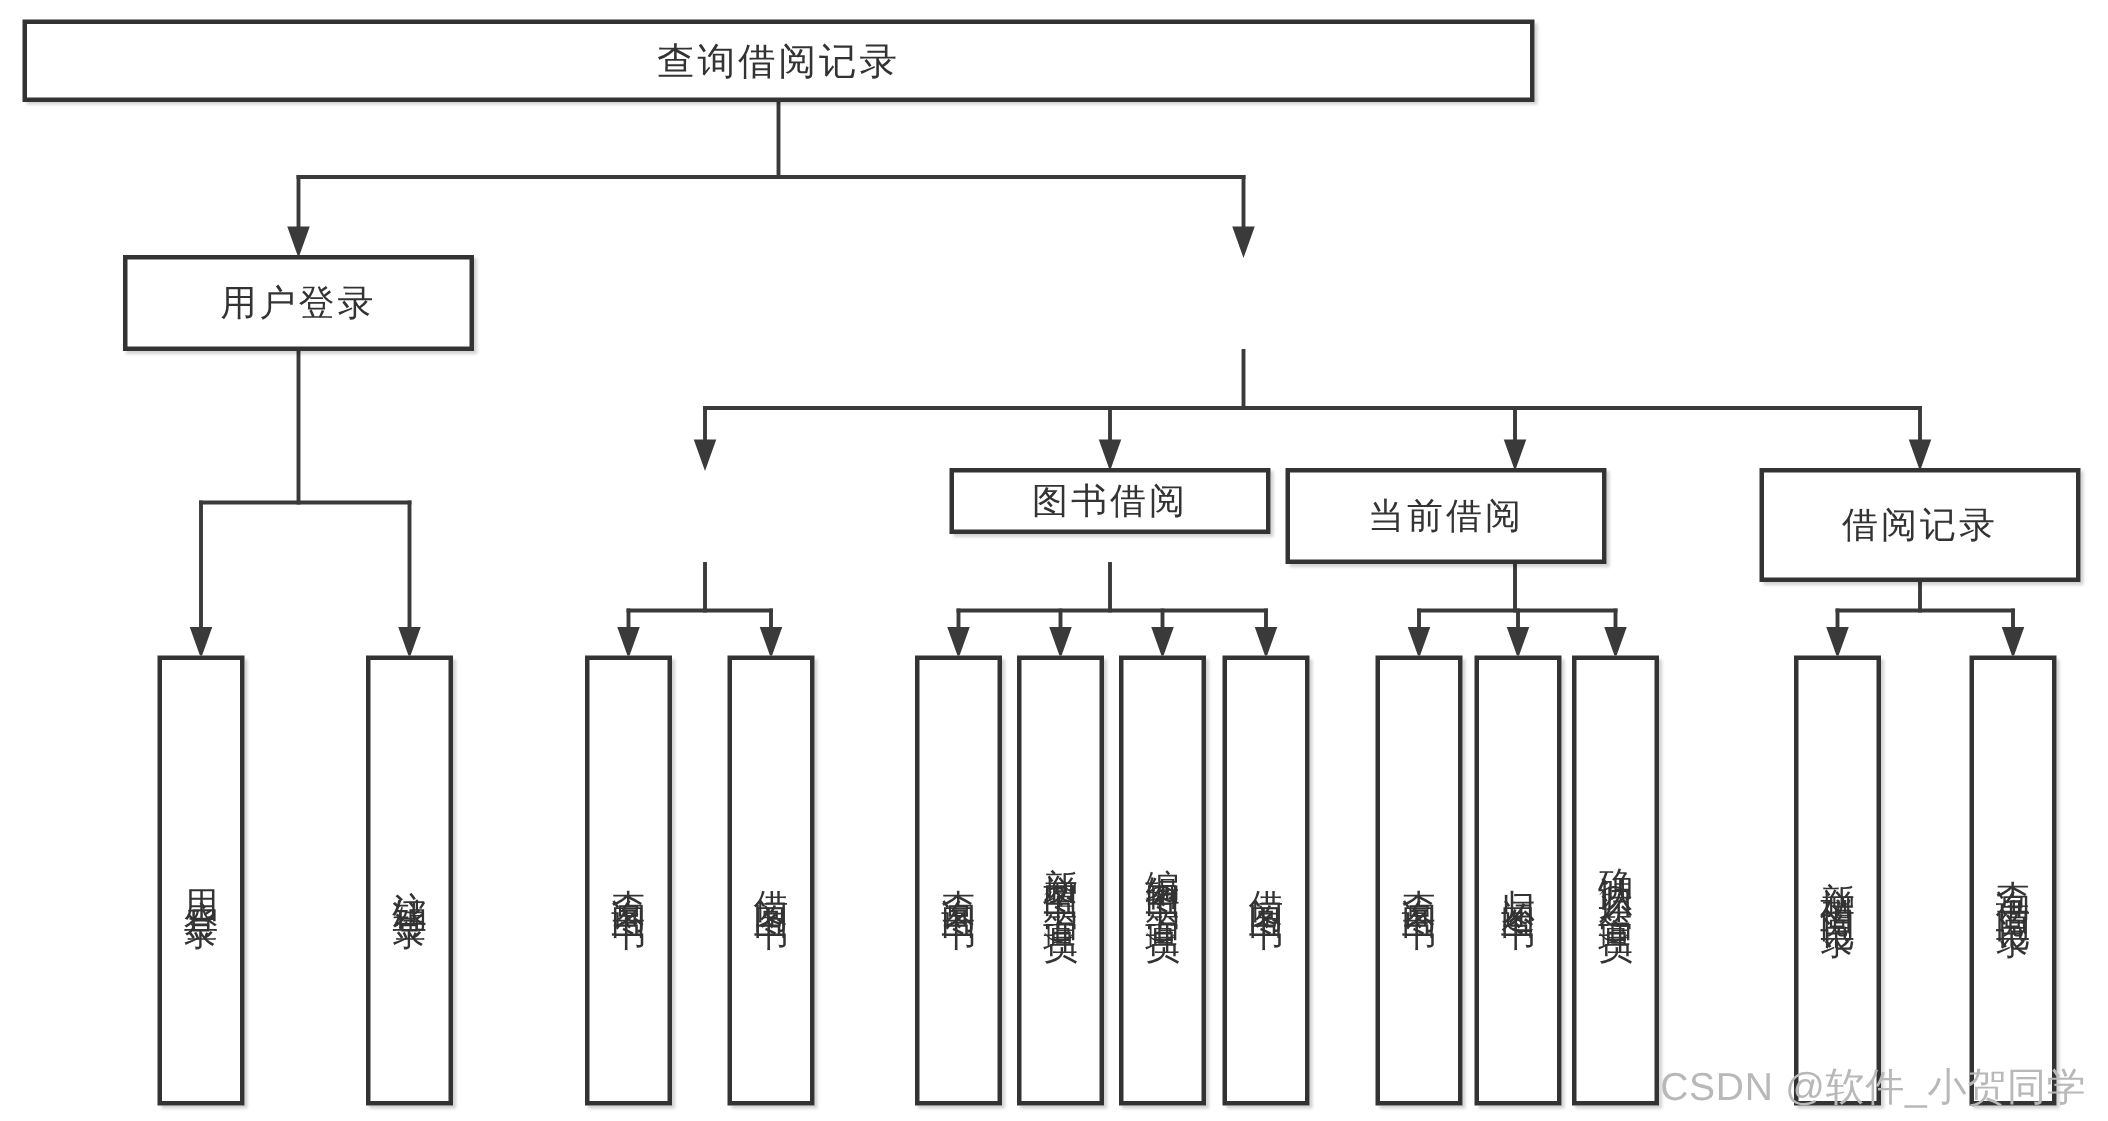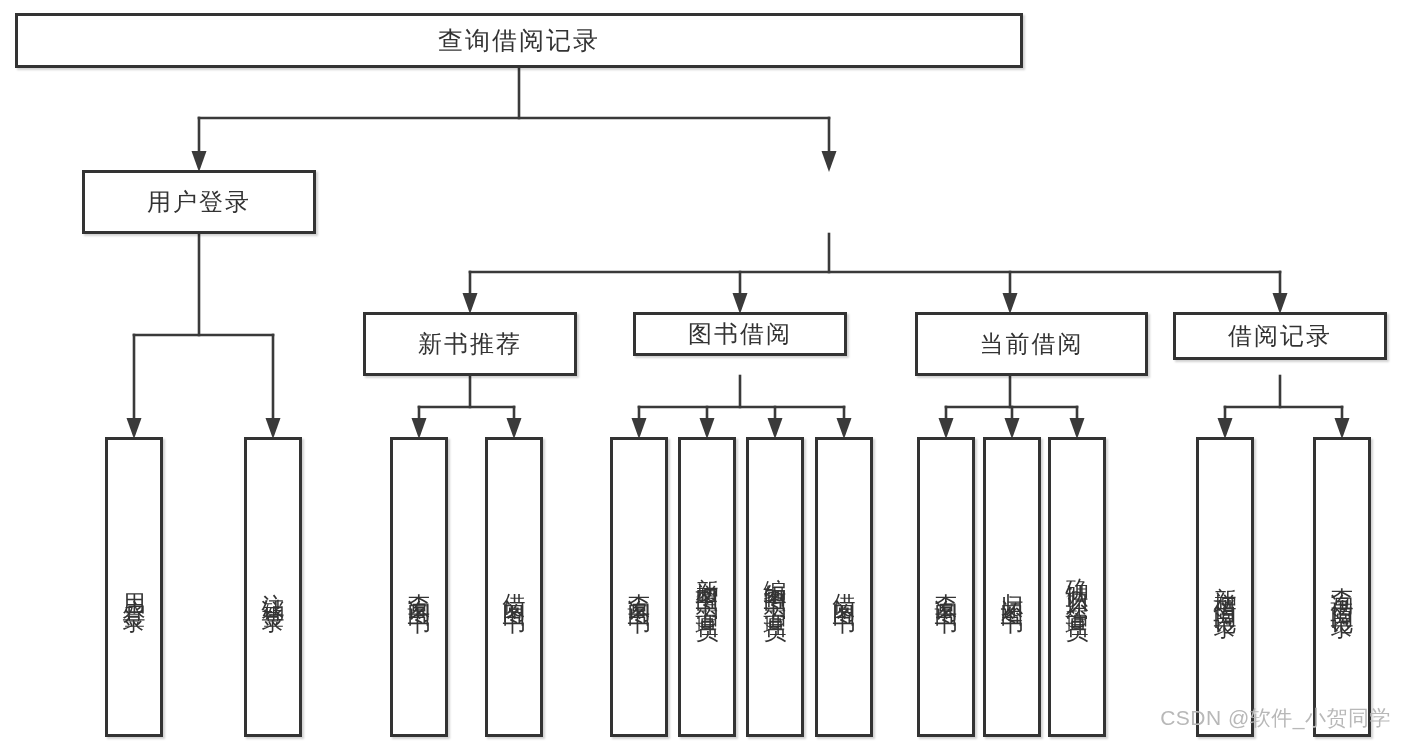--- a/index.html
+++ b/index.html
@@ -61,22 +61,22 @@
     top: 437px;
     writing-mode: vertical-rl;
     text-orientation: mixed;
     font-size: 23px;
     letter-spacing: 6px;
     line-height: 1;
   }
   .watermark {
     position: absolute;
     right: 14px;
-    bottom: 15px;
-    font-size: 21px;
+    bottom: 5px;
+    font-size: 26px;
     letter-spacing: 0.5px;
     color: var(--watermark);
     white-space: nowrap;
   }
 </style>
 </head>
 <body>
 
 <div class="canvas">
 
@@ -132,24 +132,23 @@
       <line x1="1225" y1="407" x2="1225" y2="425"></line>
       <polygon points="1217.5,418 1232.5,418 1225,439"></polygon>
       <line x1="1342" y1="407" x2="1342" y2="425"></line>
       <polygon points="1334.5,418 1349.5,418 1342,439"></polygon>
     </svg>
 
   <div class="box h-box root-box" style="left:15px; top:13px; width:1008px; height:55px;">查询借阅记录</div>
 
   <div class="box h-box" style="left:82px; top:170px; width:234px; height:64px;">用户登录</div>
 
-  <div class="box h-box" style="left:363px; top:312px; width:214px; height:64px;">新书推荐</div>
   <div class="box h-box" style="left:633px; top:312px; width:214px; height:44px;">图书借阅</div>
-  <div class="box h-box" style="left:915px; top:312px; width:233px; height:64px;">当前借阅</div>
-  <div class="box h-box" style="left:1173px; top:312px; width:214px; height:48px;">借阅记录</div>
+  <div class="box h-box" style="left:857px; top:312px; width:214px; height:64px;">当前借阅</div>
+  <div class="box h-box" style="left:1173px; top:312px; width:214px; height:76px;">借阅记录</div>
 
   <div class="box leaf" style="left:105px;">用户登录</div>
   <div class="box leaf" style="left:244px;">注销登录</div>
 
   <div class="box leaf" style="left:390px;">查询图书</div>
   <div class="box leaf" style="left:485px;">借阅图书</div>
 
   <div class="box leaf" style="left:610px;">查询图书</div>
   <div class="box leaf" style="left:678px;">新增图书（管理员）</div>
   <div class="box leaf" style="left:746px;">编辑图书（管理员）</div>

